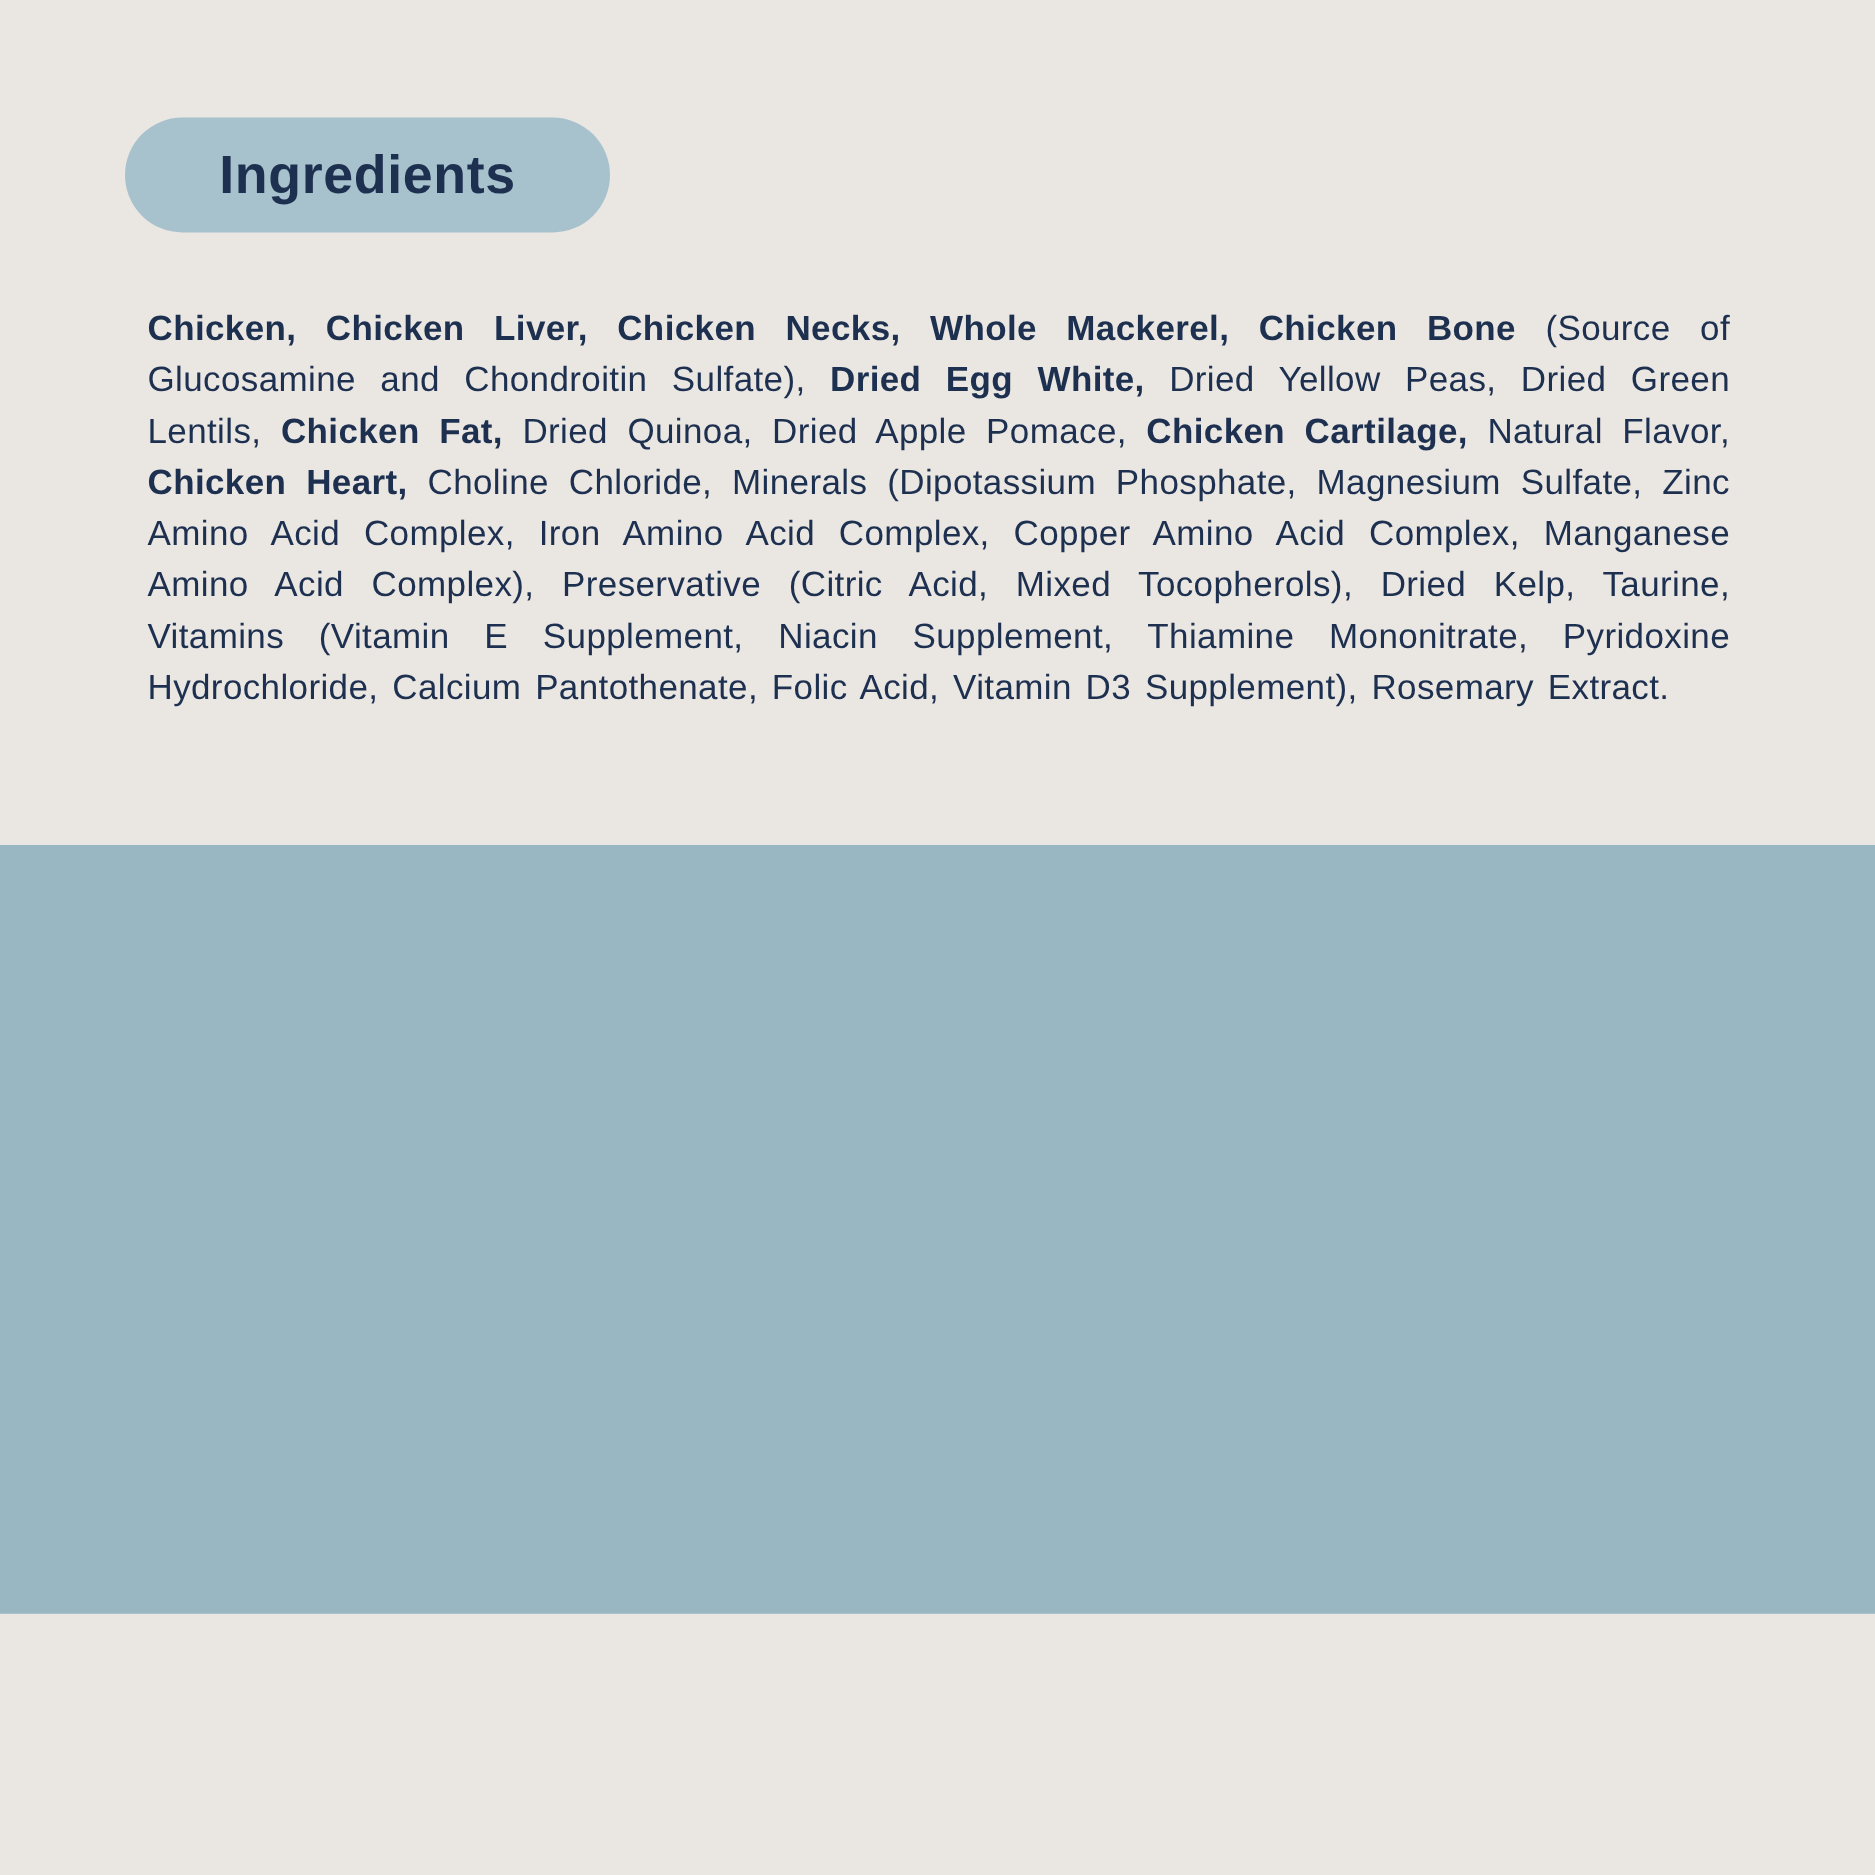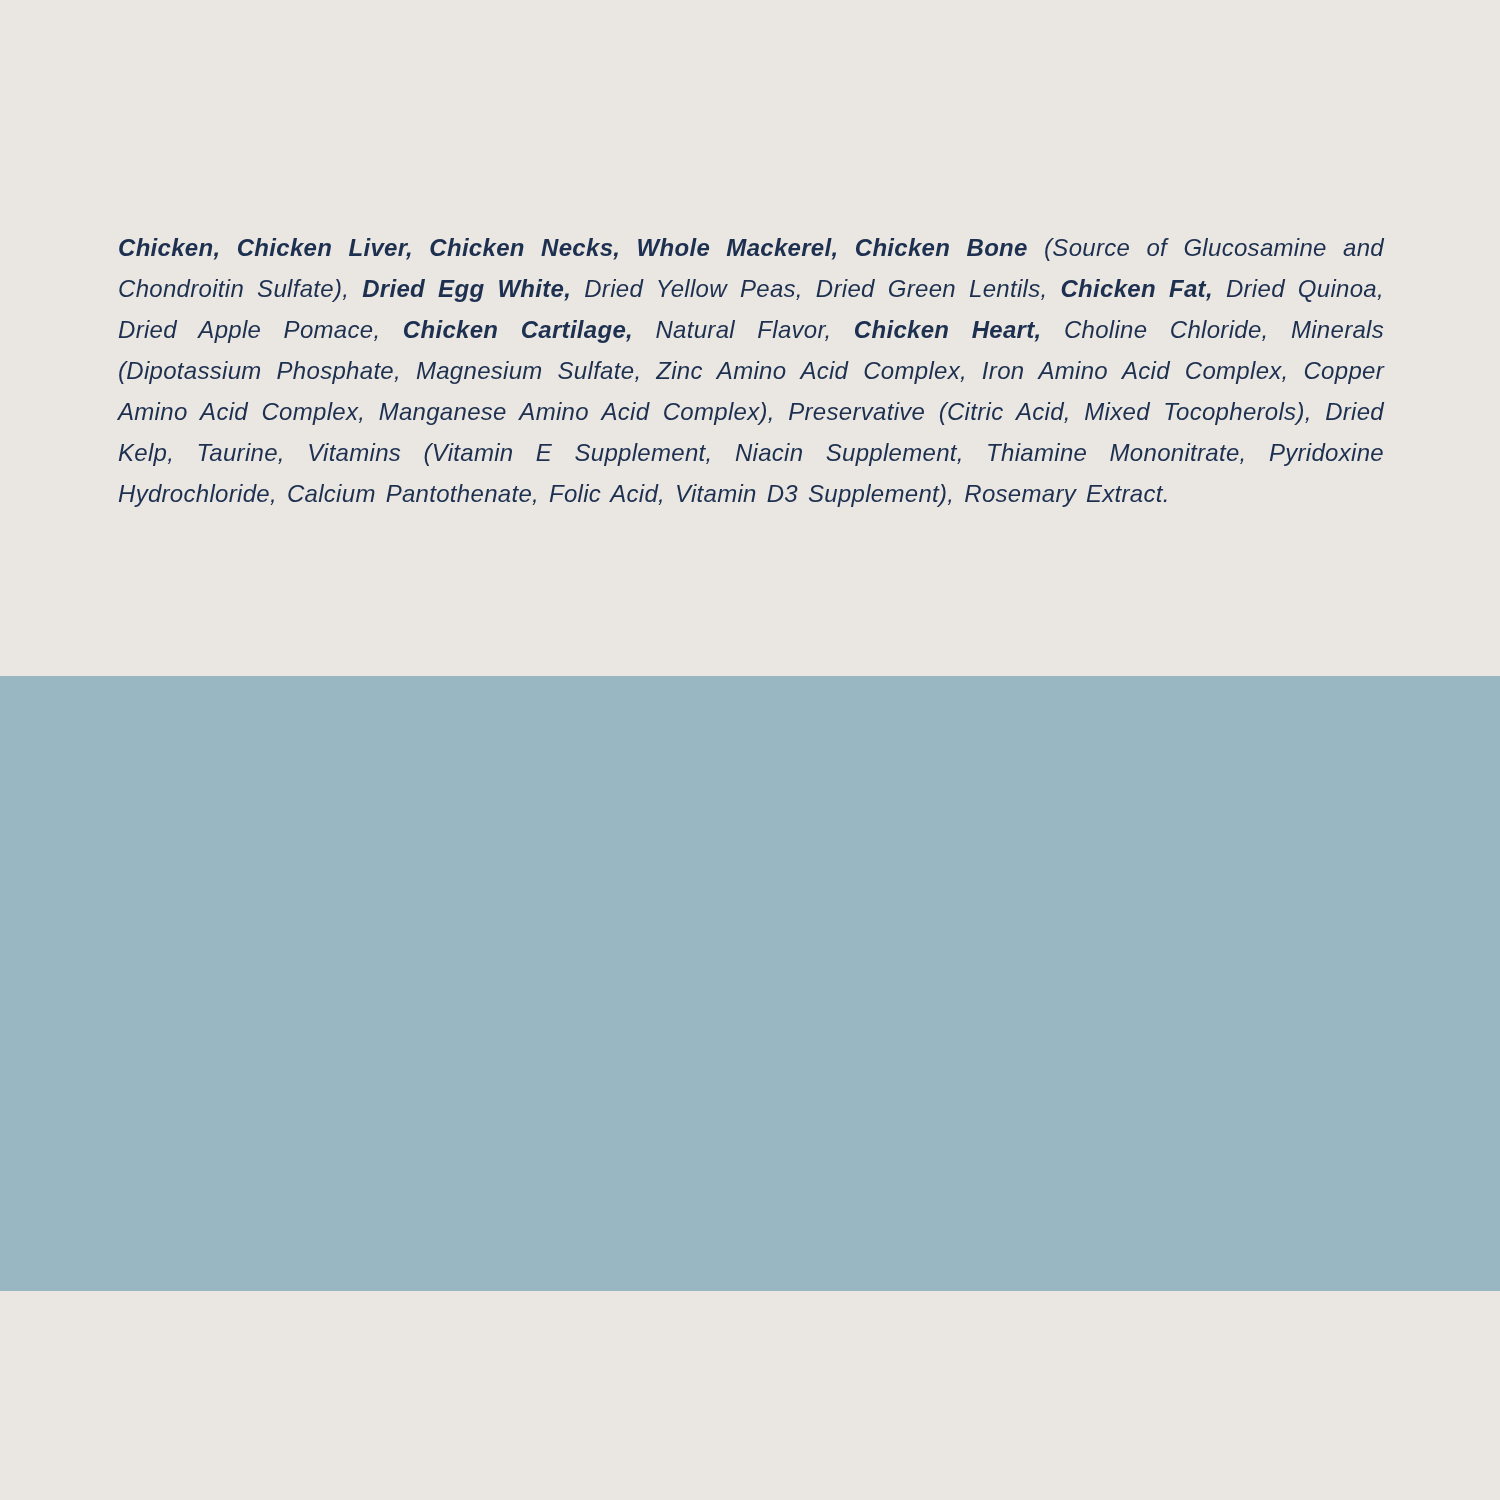--- a/index.html
+++ b/index.html
@@ -48,45 +48,47 @@
   .pill-analysis {
     left: 100px; top: 760px;
     width: 606px; height: 88px;
     background: var(--navy, #1D3050);
     border-radius: 44px;
     color: var(--cream, #F1EDE7);
     font-size: 44px;
   }
   .ingredients-text {
     position: absolute;
-    left: 118px; top: 227px;
+    left: 118px; top: 242px;
     width: 1266px;
     margin: 0;
-    font-size: 24px;
+    font-size: 28px;
     line-height: 41px;
     color: var(--navy, #1D3050);
     text-align: justify;
     letter-spacing: 0.3px;
     word-spacing: 3px;
-    font-style: italic;
   }
   .ingredients-text .b { font-weight: 700; }
   .watermark {
     position: absolute;
     left: 940px; top: 710px;
     width: 420px; height: 700px;
     opacity: 0.55;
   }
 </style>
 </head>
 <body>
 
 <div class="canvas">
 
   <div class="section-top">
+    <div class="pill pill-ingredients">
+      <span>Ingredients</span>
+    </div>
     <p class="ingredients-text"><span class="b">Chicken, Chicken Liver, Chicken Necks, Whole Mackerel, Chicken Bone</span><span> (Source of Glucosamine and Chondroitin Sulfate), </span><span class="b">Dried Egg White,</span><span> Dried Yellow Peas, Dried Green Lentils, </span><span class="b">Chicken Fat,</span><span> Dried Quinoa, Dried Apple Pomace, </span><span class="b">Chicken Cartilage,</span><span> Natural Flavor, </span><span class="b">Chicken Heart,</span><span> Choline Chloride, Minerals (Dipotassium Phosphate, Magnesium Sulfate, Zinc Amino Acid Complex, Iron Amino Acid Complex, Copper Amino Acid Complex, Manganese Amino Acid Complex), Preservative (Citric Acid, Mixed Tocopherols), Dried Kelp, Taurine, Vitamins (Vitamin E Supplement, Niacin Supplement, Thiamine Mononitrate, Pyridoxine Hydrochloride, Calcium Pantothenate, Folic Acid, Vitamin D3 Supplement), Rosemary Extract.</span></p>
   </div>
 
   <div class="section-bottom">
     <svg class="watermark" viewBox="0 0 420 700" xmlns="http://www.w3.org/2000/svg" aria-hidden="true">
       <g fill="#93B2BD" class="wm-fill">
         <path d="M160,12 C90,130 52,270 72,400 C82,480 98,580 92,668 C128,570 140,470 132,390 C120,280 130,130 160,12 Z"></path>
         <path d="M238,85 C175,200 150,320 162,420 C168,480 160,580 142,670 C190,575 205,480 198,400 C190,300 205,190 238,85 Z"></path>
         <path d="M345,20 C370,120 382,240 370,340 C355,450 300,530 215,610 C280,500 305,410 302,320 C298,215 315,115 345,20 Z"></path>
       </g>

